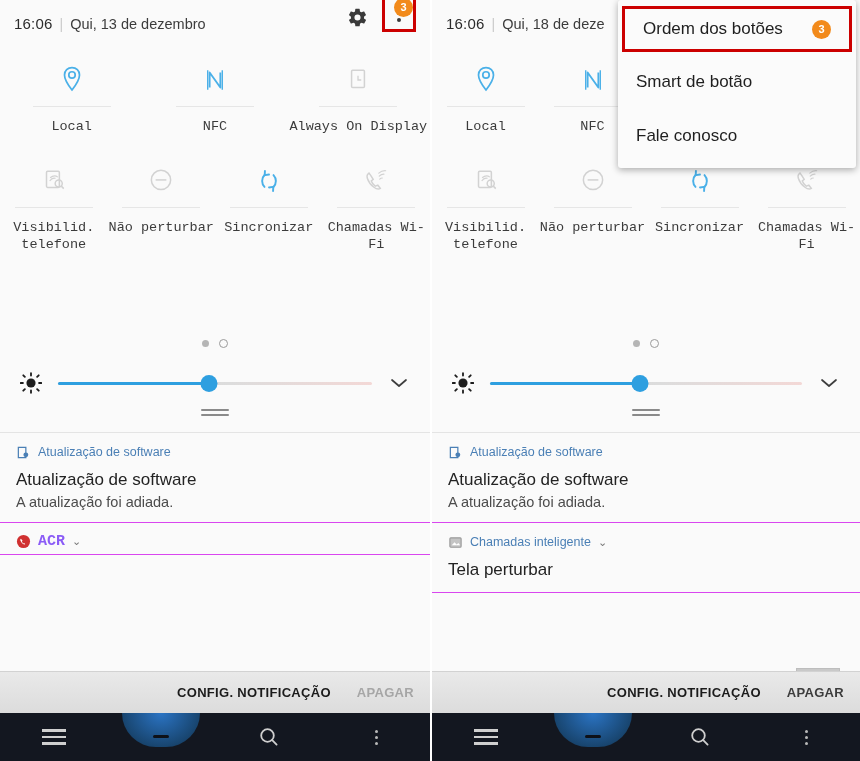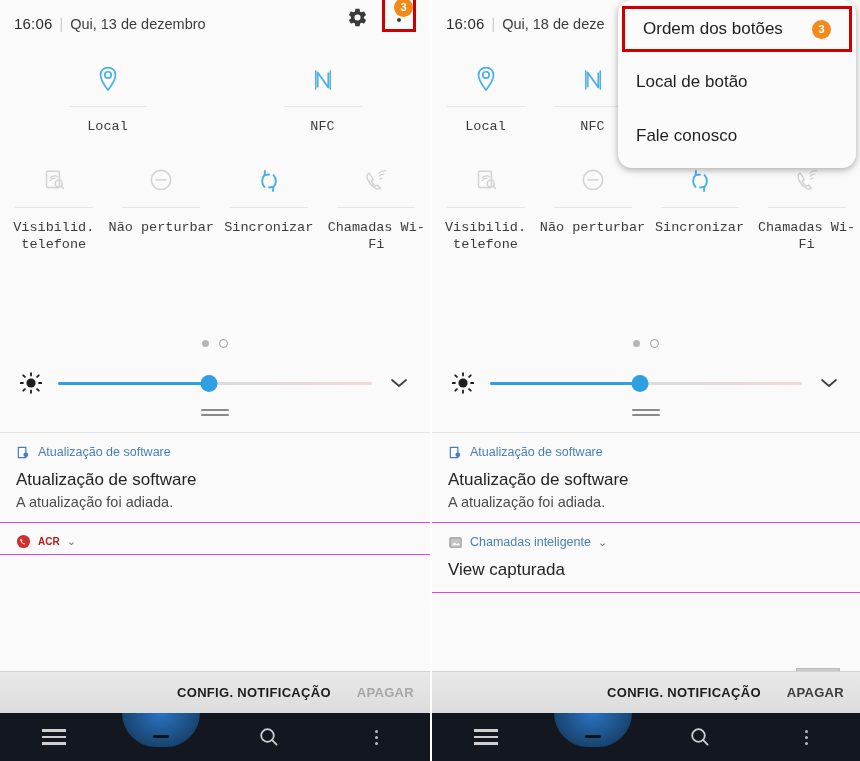--- a/index.html
+++ b/index.html
@@ -98,21 +98,21 @@
   .grabber span { display:flex; flex-direction:column; gap:3px; }
 
   
   .notif-area { margin-top: 16px; border-top: 1px solid #e4e4e4; }
   .notif {
     padding: 10px 16px 12px 16px;
     border-bottom: 1px solid #d946ef;
   }
   .notif-head { display:flex; align-items:center; gap:7px; height:18px; }
   .notif-app { font-size: 12.5px; color: #4a7fb5; }
-  .notif-app.red { color:#b91c1c; font-weight: bold; font-size: 10px; }
+  .notif-app.red { color:#8b5cf6; font-weight: bold; font-size: 15px; font-family: Liberation Mono, monospace; }
   .notif-title { font-size: 17px; color:#232323; margin-top: 9px; }
   .notif-body { font-size: 14.5px; color:#4c4c4c; margin-top: 4px; }
   .mini-chevron { font-size: 11px; color:#777; }
 
   .notif-compact { padding: 9px 16px 4px 16px; }
 
   
   .shot-thumb {
     position:absolute; right: 20px; top: 668px;
     width: 44px; height: 20px; background:#c9c9c9; border:1px solid #bdbdbd;
@@ -152,21 +152,21 @@
   }
   .nav-dots { display:flex; flex-direction:column; gap:3px; }
   .nav-dots i { width:3px; height:3px; border-radius:50%; background:#b9b9b9; display:block; }
 
   
   .dropdown {
     position:absolute;
     left: 618px; top: 0px;
     width: 238px;
     background:#fbfbfb;
-    border-radius: 14px;
+    border-radius: 3px;
     box-shadow: 0 2px 7px rgba(0,0,0,.32);
     z-index: 50;
     padding: 6px 0 8px 0;
   }
   .menu-item {
     height: 48px; display:flex; align-items:center;
     padding: 0 18px;
     font-size: 17px; color:#1f1f1f;
     position: relative;
   }
@@ -232,20 +232,30 @@
           <span class="qs-icon">
             <svg width="26" height="30" viewBox="0 0 24 28" fill="none" stroke="#4ab0e8" stroke-width="1.7" stroke-linejoin="round">
               <path d="M7 21V7l10 14V7"></path>
               <path d="M5.2 23.2V4.9M18.8 23.2V4.9" stroke-width="1.3"></path>
             </svg>
           </span>
           <span class="qs-sep"></span>
           <span class="qs-label">NFC</span>
         </div>
 
+        <div class="qs-tile">
+          <span class="qs-icon">
+            <svg width="26" height="30" viewBox="0 0 24 28" fill="none" stroke="#d2d2d2" stroke-width="1.4">
+              <rect x="6" y="5" width="12" height="16" rx="1"></rect>
+              <path d="M12 10v4h3" stroke-width="1.2"></path>
+            </svg>
+          </span>
+          <span class="qs-sep"></span>
+          <span class="qs-label">Always On Display</span>
+        </div>
 
       </div>
 
       <div class="qs-row" style="margin-top:16px;">
         <div class="qs-tile">
           <span class="qs-icon">
             <svg width="26" height="30" viewBox="0 0 24 28" fill="none" stroke="#d2d2d2" stroke-width="1.4">
               <rect x="5" y="5" width="12" height="15" rx="1"></rect>
               <path d="M8 14c1.6-2.4 3.6-3 5.4-2.4" stroke-width="1.1"></path>
               <path d="M8.4 11c2.6-2.2 5.4-2 7.2-.6" stroke-width="1.1"></path>
@@ -544,21 +554,21 @@
         <div class="notif-head">
           <span>
             <svg width="15" height="15" viewBox="0 0 16 16" fill="none" stroke="#8a8a8a" stroke-width="1.2">
               <rect x="2" y="3" width="12" height="10" rx="1" fill="#c4c4c4" stroke="#9a9a9a"></rect>
               <path d="M4 11l3-3.2 2.2 2.2L11 8.4l2 2.6z" fill="#fff" stroke="none"></path>
             </svg>
           </span>
           <span class="notif-app">Chamadas inteligente</span>
           <span class="mini-chevron">⌄</span>
         </div>
-        <div class="notif-title">View capturada</div>
+        <div class="notif-title">Tela perturbar</div>
       </div>
     </div>
 
     <div class="shot-thumb"></div>
 
     <div class="action-bar">
       <span class="action-btn">CONFIG. NOTIFICAÇÃO</span>
       <span class="action-btn muted strong">APAGAR</span>
     </div>
 
@@ -591,21 +601,21 @@
     </div>
   </div>
 
   <div class="dropdown">
     <div class="menu-item highlighted">
       <span>Ordem dos botões</span>
       <span class="menu-badge">3</span>
     </div>
     <div class="menu-sep"></div>
     <div class="menu-item">
-      <span>Local de botão</span>
+      <span>Smart de botão</span>
     </div>
     <div class="menu-sep"></div>
     <div class="menu-item">
       <span>Fale conosco</span>
     </div>
   </div>
 
 </div>
 
 </body></html>

